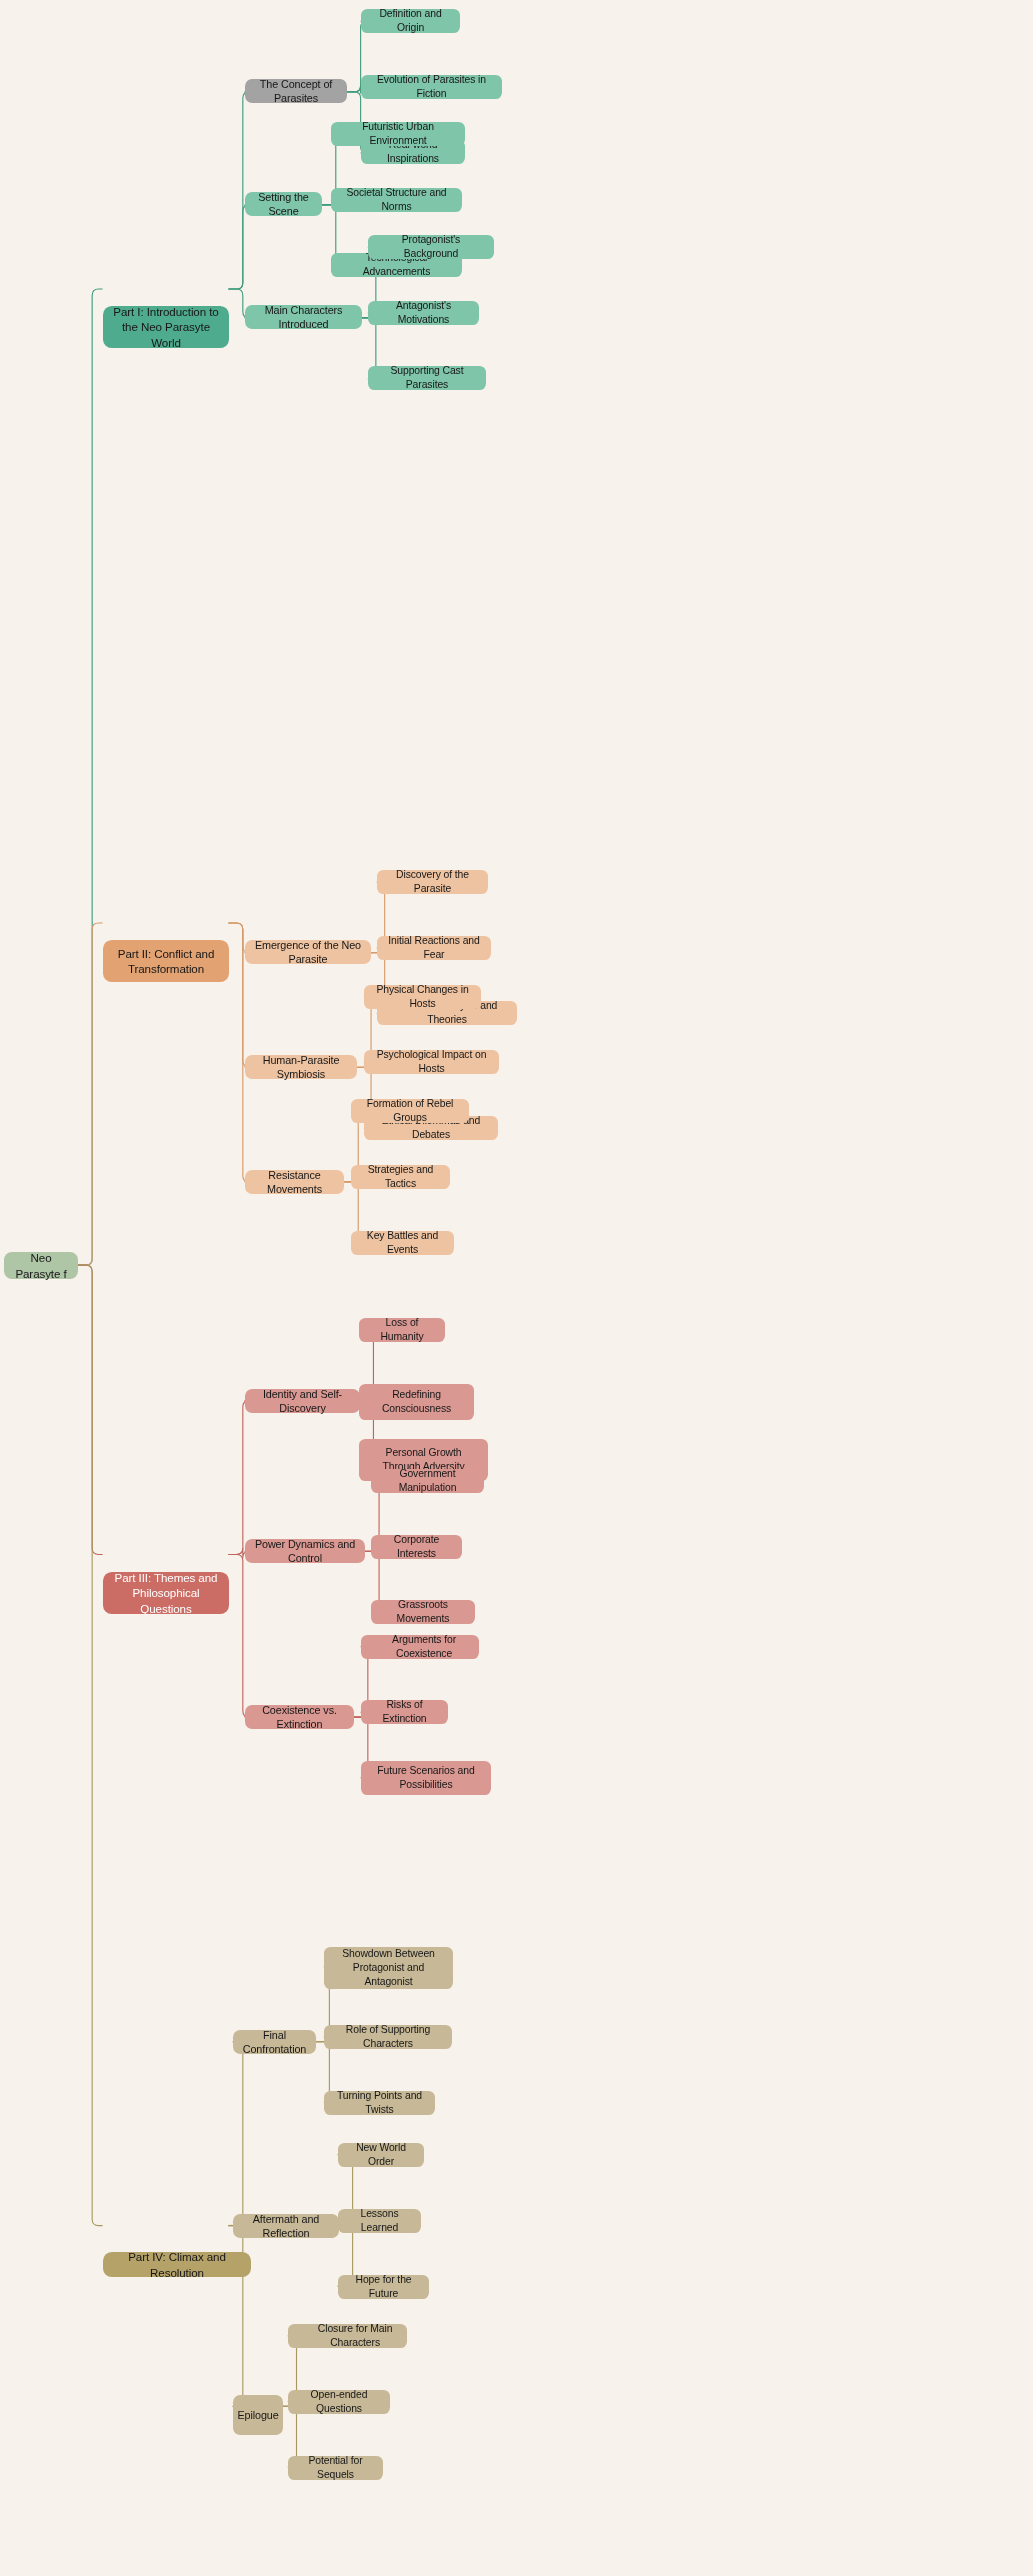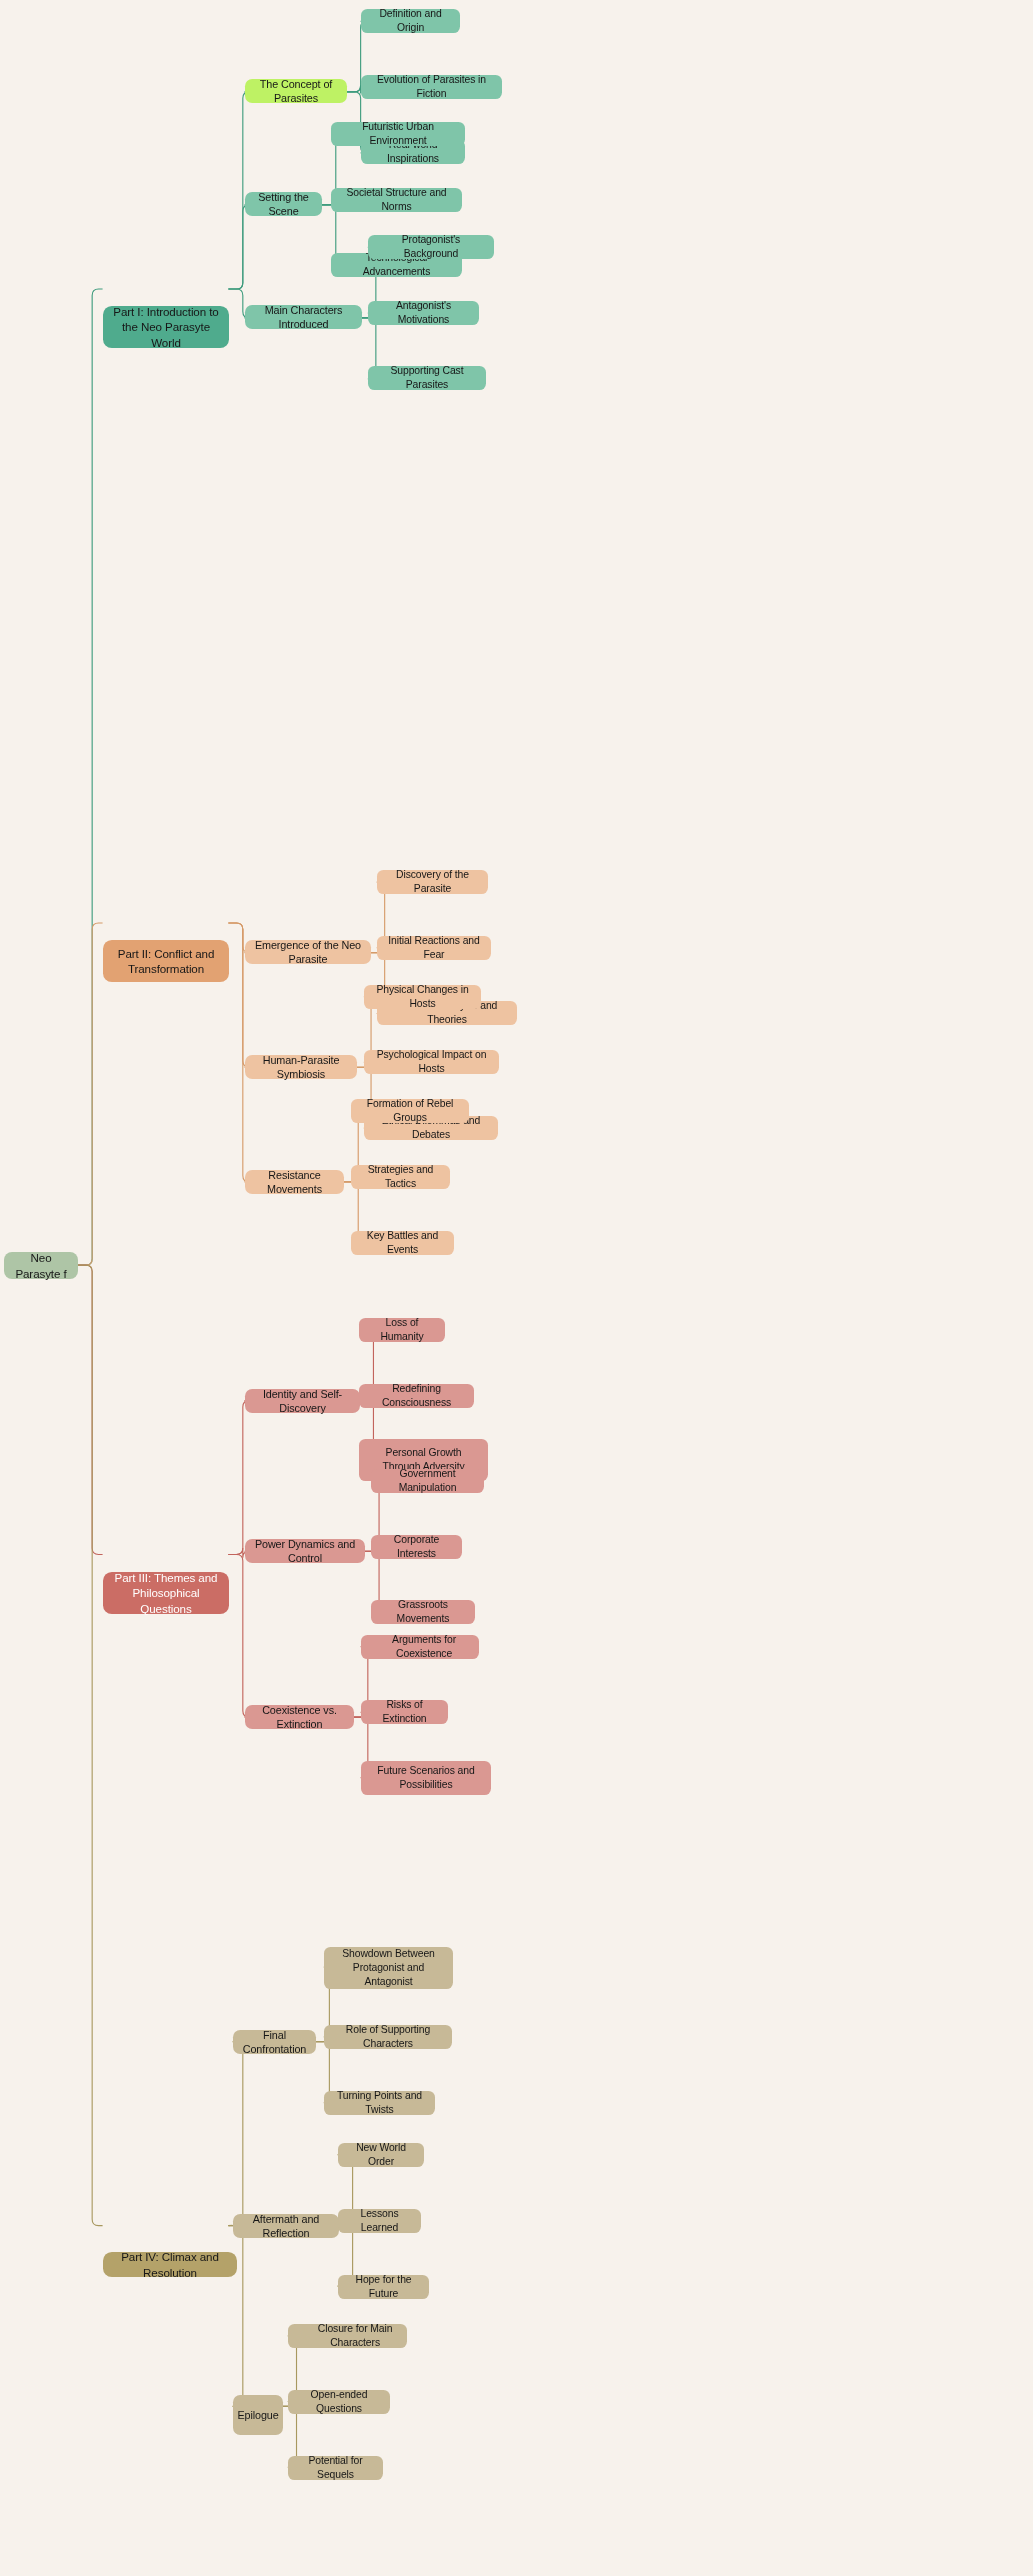--- a/index.html
+++ b/index.html
@@ -97,21 +97,21 @@
       <path d="M 422 2776 L 432 2776 Q 440 2776 440 2768 L 440 2778 Q 440 2770 448 2770 L 421 2770" fill="none" stroke="#a8985f" stroke-width="1.4"></path>
       <path d="M 422 2776 L 432 2776 Q 440 2776 440 2784 L 440 2844 Q 440 2852 448 2852 L 421 2852" fill="none" stroke="#a8985f" stroke-width="1.4"></path>
       <path d="M 285 2776.5 L 295 2776.5 Q 303 2776.5 303 2784.5 L 303 2994 Q 303 3002 311 3002 L 290 3002" fill="none" stroke="#a8985f" stroke-width="1.4"></path>
       <path d="M 352 3002 L 362 3002 Q 370 3002 370 2994 L 370 2922 Q 370 2914 378 2914 L 359 2914" fill="none" stroke="#a8985f" stroke-width="1.4"></path>
       <path d="M 352 3002 L 362 3002 Q 370 3002 370 2994 L 370 3004 Q 370 2996 378 2996 L 359 2996" fill="none" stroke="#a8985f" stroke-width="1.4"></path>
       <path d="M 352 3002 L 362 3002 Q 370 3002 370 3010 L 370 3070 Q 370 3078 378 3078 L 359 3078" fill="none" stroke="#a8985f" stroke-width="1.4"></path>
     </svg>
   <div id="nodes">
       <div class="node root" style="left: 4px; top: 1252px; width: 74px; height: 27px; background: rgb(174, 197, 166);"><span>Neo Parasyte f</span></div>
       <div class="node lvl1" style="left: 103px; top: 268px; width: 126px; height: 42px; background: rgb(79, 171, 141);"><span>Part I: Introduction to the Neo Parasyte World</span></div>
-      <div class="node lvl2" style="left: 245px; top: 79px; width: 102px; height: 24px; background: #bef264;"><span>The Concept of Parasites</span></div>
+      <div class="node lvl2" style="left: 245px; top: 79px; width: 102px; height: 24px; background: #a3a3a3;"><span>The Concept of Parasites</span></div>
       <div class="node lvl3" style="left: 361px; top: 8.8px; width: 99px; height: 24px; background: rgb(127, 197, 169);"><span>Definition and Origin</span></div>
       <div class="node lvl3" style="left: 361px; top: 75px; width: 141px; height: 24px; background: rgb(127, 197, 169);"><span>Evolution of Parasites in Fiction</span></div>
       <div class="node lvl3" style="left: 361px; top: 140px; width: 104px; height: 24px; background: rgb(127, 197, 169);"><span>Real-world Inspirations</span></div>
       <div class="node lvl2" style="left: 245px; top: 192px; width: 77px; height: 24px; background: rgb(127, 197, 169);"><span>Setting the Scene</span></div>
       <div class="node lvl3" style="left: 331px; top: 122px; width: 134px; height: 24px; background: rgb(127, 197, 169);"><span>Futuristic Urban Environment</span></div>
       <div class="node lvl3" style="left: 331px; top: 188px; width: 131px; height: 24px; background: rgb(127, 197, 169);"><span>Societal Structure and Norms</span></div>
       <div class="node lvl3" style="left: 331px; top: 253px; width: 131px; height: 24px; background: rgb(127, 197, 169);"><span>Technological Advancements</span></div>
       <div class="node lvl2" style="left: 245px; top: 305px; width: 117px; height: 24px; background: rgb(127, 197, 169);"><span>Main Characters Introduced</span></div>
       <div class="node lvl3" style="left: 368px; top: 235px; width: 126px; height: 24px; background: rgb(127, 197, 169);"><span>Protagonist's Background</span></div>
       <div class="node lvl3" style="left: 368px; top: 301px; width: 111px; height: 24px; background: rgb(127, 197, 169);"><span>Antagonist's Motivations</span></div>
@@ -125,31 +125,31 @@
       <div class="node lvl3" style="left: 364px; top: 985px; width: 117px; height: 24px; background: rgb(238, 195, 161);"><span>Physical Changes in Hosts</span></div>
       <div class="node lvl3" style="left: 364px; top: 1050px; width: 135px; height: 24px; background: rgb(238, 195, 161);"><span>Psychological Impact on Hosts</span></div>
       <div class="node lvl3" style="left: 364px; top: 1116px; width: 134px; height: 24px; background: rgb(238, 195, 161);"><span>Ethical Dilemmas and Debates</span></div>
       <div class="node lvl2" style="left: 245px; top: 1170px; width: 99px; height: 24px; background: rgb(238, 195, 161);"><span>Resistance Movements</span></div>
       <div class="node lvl3" style="left: 351px; top: 1099px; width: 118px; height: 24px; background: rgb(238, 195, 161);"><span>Formation of Rebel Groups</span></div>
       <div class="node lvl3" style="left: 351px; top: 1165px; width: 99px; height: 24px; background: rgb(238, 195, 161);"><span>Strategies and Tactics</span></div>
       <div class="node lvl3" style="left: 351px; top: 1231px; width: 103px; height: 24px; background: rgb(238, 195, 161);"><span>Key Battles and Events</span></div>
       <div class="node lvl1 white-txt" style="left: 103px; top: 1534px; width: 126px; height: 42px; background: rgb(203, 109, 101);"><span>Part III: Themes and Philosophical Questions</span></div>
       <div class="node lvl2" style="left: 245px; top: 1389px; width: 115px; height: 24px; background: rgb(218, 152, 146);"><span>Identity and Self-Discovery</span></div>
       <div class="node lvl3" style="left: 359px; top: 1318px; width: 86px; height: 24px; background: rgb(218, 152, 146);"><span>Loss of Humanity</span></div>
-      <div class="node lvl3" style="left: 359px; top: 1384px; width: 115px; height: 24px; background: rgb(218, 152, 146);"><span>Redefining Consciousness</span></div>
+      <div class="node lvl3" style="left: 359px; top: 1384px; width: 115px; height: 36px; background: rgb(218, 152, 146);"><span>Redefining Consciousness</span></div>
       <div class="node lvl3" style="left: 359px; top: 1439px; width: 129px; height: 42px; background: rgb(218, 152, 146);"><span>Personal Growth Through Adversity</span></div>
       <div class="node lvl2" style="left: 245px; top: 1539px; width: 120px; height: 24px; background: rgb(218, 152, 146);"><span>Power Dynamics and Control</span></div>
       <div class="node lvl3" style="left: 371px; top: 1469px; width: 113px; height: 24px; background: rgb(218, 152, 146);"><span>Government Manipulation</span></div>
       <div class="node lvl3" style="left: 371px; top: 1535px; width: 91px; height: 24px; background: rgb(218, 152, 146);"><span>Corporate Interests</span></div>
       <div class="node lvl3" style="left: 371px; top: 1600px; width: 104px; height: 24px; background: rgb(218, 152, 146);"><span>Grassroots Movements</span></div>
       <div class="node lvl2" style="left: 245px; top: 1705px; width: 109px; height: 24px; background: rgb(218, 152, 146);"><span>Coexistence vs. Extinction</span></div>
       <div class="node lvl3" style="left: 361px; top: 1635px; width: 118px; height: 24px; background: rgb(218, 152, 146); padding-left: 17px;"><span>Arguments for Coexistence</span></div>
       <div class="node lvl3" style="left: 361px; top: 1700px; width: 87px; height: 24px; background: rgb(218, 152, 146);"><span>Risks of Extinction</span></div>
       <div class="node lvl3" style="left: 361px; top: 1761px; width: 130px; height: 34px; background: rgb(218, 152, 146);"><span>Future Scenarios and Possibilities</span></div>
-      <div class="node lvl1" style="left: 103px; top: 2214px; width: 134px; height: 25px; background: rgb(180, 162, 105);"><span>Part IV: Climax and Resolution</span></div>
+      <div class="node lvl1" style="left: 103px; top: 2214px; width: 148px; height: 25px; background: rgb(180, 162, 105);"><span>Part IV: Climax and Resolution</span></div>
       <div class="node lvl2" style="left: 233px; top: 2030px; width: 83px; height: 24px; background: rgb(199, 185, 151);"><span>Final Confrontation</span></div>
       <div class="node lvl3" style="left: 324px; top: 1947px; width: 129px; height: 42px; background: rgb(199, 185, 151);"><span>Showdown Between Protagonist and Antagonist</span></div>
       <div class="node lvl3" style="left: 324px; top: 2025px; width: 128px; height: 24px; background: rgb(199, 185, 151);"><span>Role of Supporting Characters</span></div>
       <div class="node lvl3" style="left: 324px; top: 2091px; width: 111px; height: 24px; background: rgb(199, 185, 151);"><span>Turning Points and Twists</span></div>
       <div class="node lvl2" style="left: 233px; top: 2214px; width: 106px; height: 24px; background: rgb(199, 185, 151);"><span>Aftermath and Reflection</span></div>
       <div class="node lvl3" style="left: 338px; top: 2143px; width: 86px; height: 24px; background: rgb(199, 185, 151);"><span>New World Order</span></div>
       <div class="node lvl3" style="left: 338px; top: 2209px; width: 83px; height: 24px; background: rgb(199, 185, 151);"><span>Lessons Learned</span></div>
       <div class="node lvl3" style="left: 338px; top: 2275px; width: 91px; height: 24px; background: rgb(199, 185, 151);"><span>Hope for the Future</span></div>
       <div class="node lvl2" style="left: 233px; top: 2395px; width: 50px; height: 40px; background: rgb(199, 185, 151);"><span>Epilogue</span></div>
       <div class="node lvl3" style="left: 288px; top: 2324px; width: 119px; height: 24px; background: rgb(199, 185, 151); padding-left: 24px;"><span>Closure for Main Characters</span></div>

